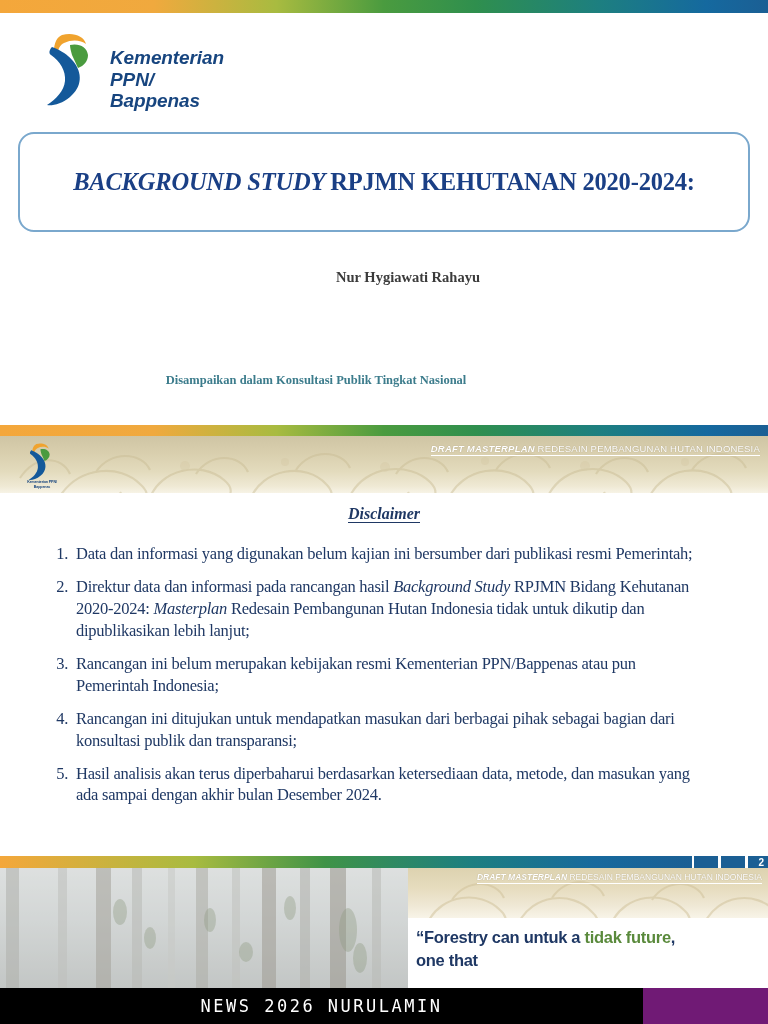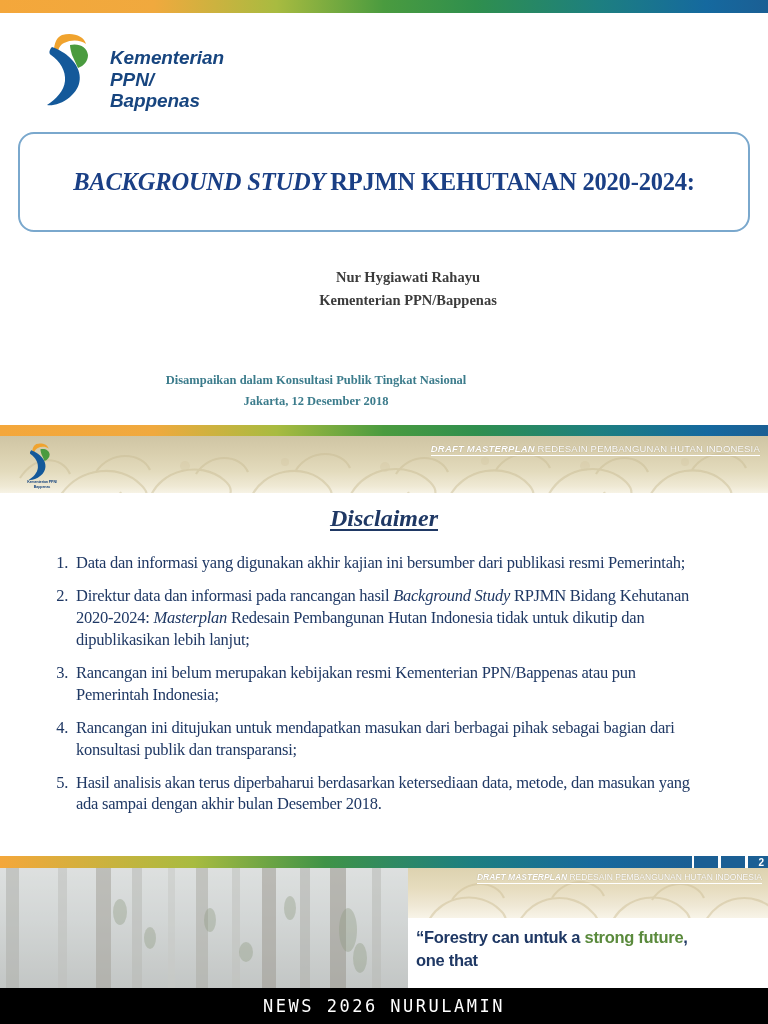--- a/index.html
+++ b/index.html
@@ -63,21 +63,21 @@
   .mini-logo { position:absolute; left:14px; top:4px; width:56px; height:50px; }
   .mini-logo-text {
     position:absolute; left:0; bottom:1px; width:56px; text-align:center;
     font-family:"Liberation Sans", sans-serif; font-weight:bold; font-size:3.6px;
     color:#17457f; line-height:1.25; letter-spacing:-.1px;
   }
 
   .s2-body { position:absolute; left:0; top:68px; width:768px; }
   .disclaimer-h {
     text-align:center; font-family:"Liberation Serif", serif;
-    font-weight:bold; font-style:italic; font-size:24px; color:#1f3864;
+    font-weight:bold; font-style:italic; font-size:16px; color:#1f3864;
     text-decoration:underline; text-underline-offset:3px; margin-top:12px;
   }
   ol.dlist { list-style:none; margin:20px 0 0 0; padding:0 60px 0 44px; }
   ol.dlist li {
     position:relative; display:block;
     font-family:"Liberation Serif", serif; font-size:16.5px;
     color:#1f3864; line-height:1.33; margin-bottom:11px;
     padding-left:32px; letter-spacing:-.25px;
   }
   ol.dlist li .num {
@@ -119,21 +119,21 @@
   .s3-band-title .b1 { font-weight:bold; font-style:italic; }
   .quote {
     position:absolute; left:8px; top:58px; width:350px;
     font-family:"Liberation Sans", sans-serif; font-weight:bold;
     font-size:16.5px; line-height:1.42; color:#1f3864; letter-spacing:-.3px;
   }
   .quote .green { color:#5a8a3c; }
 
   
   .footer {
-    position:absolute; left:0; top:988px; width:768px; height:36px;
+    position:absolute; left:0; top:988px; width:643px; height:36px;
     background:#000; display:flex; align-items:center; justify-content:center;
   }
   .footer span {
     font-family:"DejaVu Sans Mono", monospace; font-size:17px;
     color:#fff; letter-spacing:2.5px;
   }
 </style>
 </head>
 <body>
 
@@ -153,26 +153,24 @@
         <div>Bappenas</div>
       </div>
     </div>
 
     <div class="title-box">
       <div class="title-line title-l1"><span class="it">BACKGROUND STUDY </span><span>RPJMN KEHUTANAN 2020-2024:</span></div>
     </div>
 
     <div class="byline">
       <div>Nur Hygiawati Rahayu</div>
-      <div>Kementerian PPN/Bappenas</div>
     </div>
 
     <div class="event">
       <div>Disampaikan dalam Konsultasi Publik Tingkat Nasional</div>
-      <div>Jakarta, 12 Desember 2018</div>
     </div>
   </div>
 
   <div class="slide2">
     <div class="grad-bar"></div>
 
     <div class="band">
       <svg class="band-batik" viewBox="0 0 768 57" preserveAspectRatio="none">
         <g fill="none" stroke="#c8bb93" stroke-width="2.2" opacity=".85">
           <path d="M60 60 C80 30 120 28 140 48 C160 66 130 72 120 56"></path>
@@ -214,33 +212,33 @@
       </div>
 
       <div class="band-title"><span class="b1">DRAFT MASTERPLAN </span><span>REDESAIN PEMBANGUNAN HUTAN INDONESIA</span></div>
     </div>
 
     <div class="s2-body">
       <div class="disclaimer-h">Disclaimer</div>
 
       <ol class="dlist">
         <li>
-          <span class="num">1.</span><span>Data dan informasi yang digunakan akhir kajian ini bersumber dari publikasi resmi Pemerintah;</span>
+          <span class="num">1.</span><span>Data dan informasi yang digunakan belum kajian ini bersumber dari publikasi resmi Pemerintah;</span>
         </li>
         <li>
           <span class="num">2.</span><span>Direktur data dan informasi pada rancangan hasil </span><span class="it">Background Study</span><span> RPJMN Bidang Kehutanan 2020-2024: </span><span class="it">Masterplan</span><span> Redesain Pembangunan Hutan Indonesia tidak untuk dikutip dan dipublikasikan lebih lanjut;</span>
         </li>
         <li>
           <span class="num">3.</span><span>Rancangan ini belum merupakan kebijakan resmi Kementerian PPN/Bappenas atau pun Pemerintah Indonesia;</span>
         </li>
         <li>
           <span class="num">4.</span><span>Rancangan ini ditujukan untuk mendapatkan masukan dari berbagai pihak sebagai bagian dari konsultasi publik dan transparansi;</span>
         </li>
         <li>
-          <span class="num">5.</span><span>Hasil analisis akan terus diperbaharui berdasarkan ketersediaan data, metode, dan masukan yang ada sampai dengan akhir bulan Desember 2018.</span>
+          <span class="num">5.</span><span>Hasil analisis akan terus diperbaharui berdasarkan ketersediaan data, metode, dan masukan yang ada sampai dengan akhir bulan Desember 2024.</span>
         </li>
       </ol>
     </div>
 
     <div class="s2-footbar">
       <div class="s2-footgrad"></div>
       <div class="blk b1"></div>
       <div class="blk b2"></div>
       <div class="blk b3">
         <span class="pagenum">2</span>
@@ -295,21 +293,21 @@
             <path d="M296 56 C310 26 348 22 368 44"></path>
             <path d="M44 32 C58 10 88 12 96 30"></path>
             <path d="M144 30 C158 8 188 10 196 28"></path>
             <path d="M244 32 C258 10 288 12 296 30"></path>
           </g>
         </svg>
         <div class="s3-band-title"><span class="b1">DRAFT MASTERPLAN </span><span>REDESAIN PEMBANGUNAN HUTAN INDONESIA</span></div>
       </div>
 
       <div class="quote">
-        <span>“Forestry can untuk a </span><span class="green">strong future</span><span>,</span><br><span>one that</span>
+        <span>“Forestry can untuk a </span><span class="green">tidak future</span><span>,</span><br><span>one that</span>
       </div>
     </div>
   </div>
 
   <div class="footer">
     <span>NEWS 2026 NURULAMIN</span>
   </div>
 
 </div>
 

